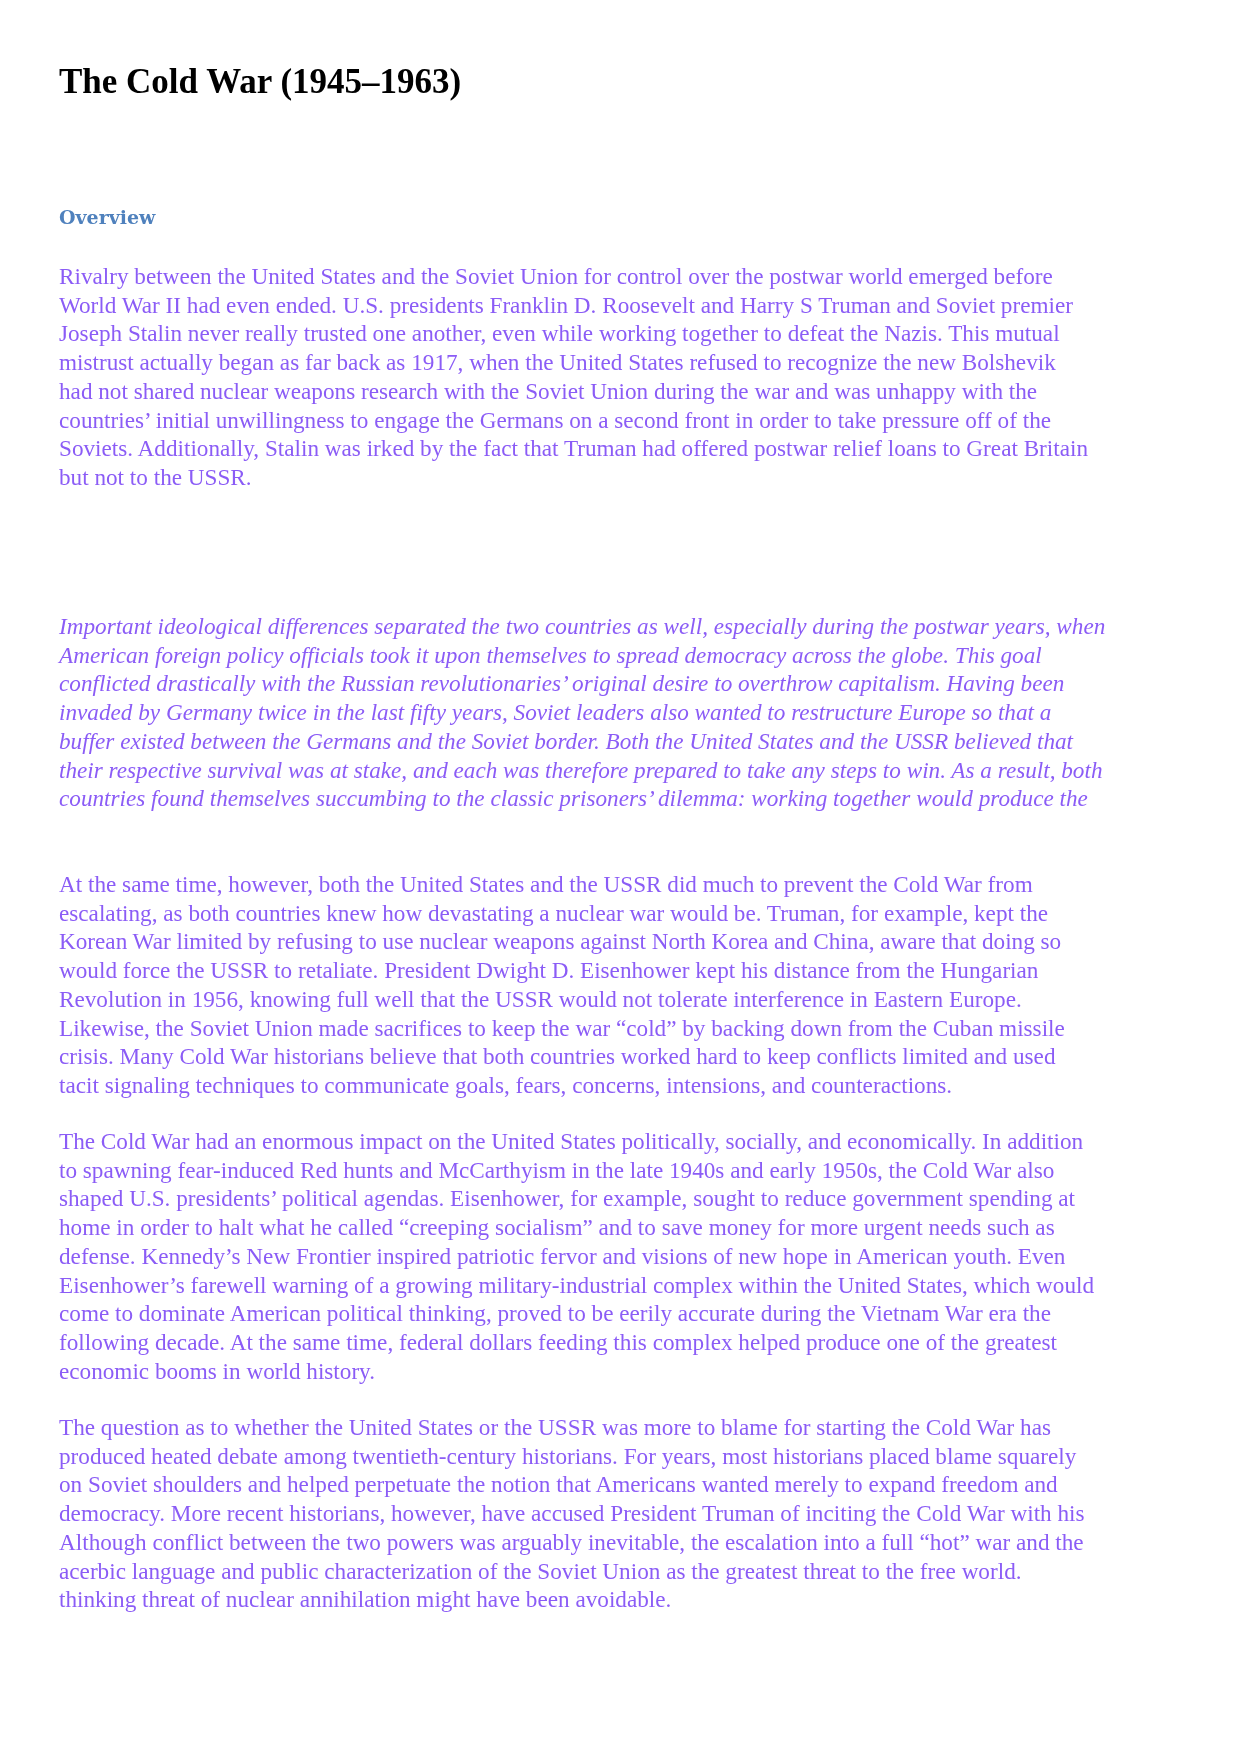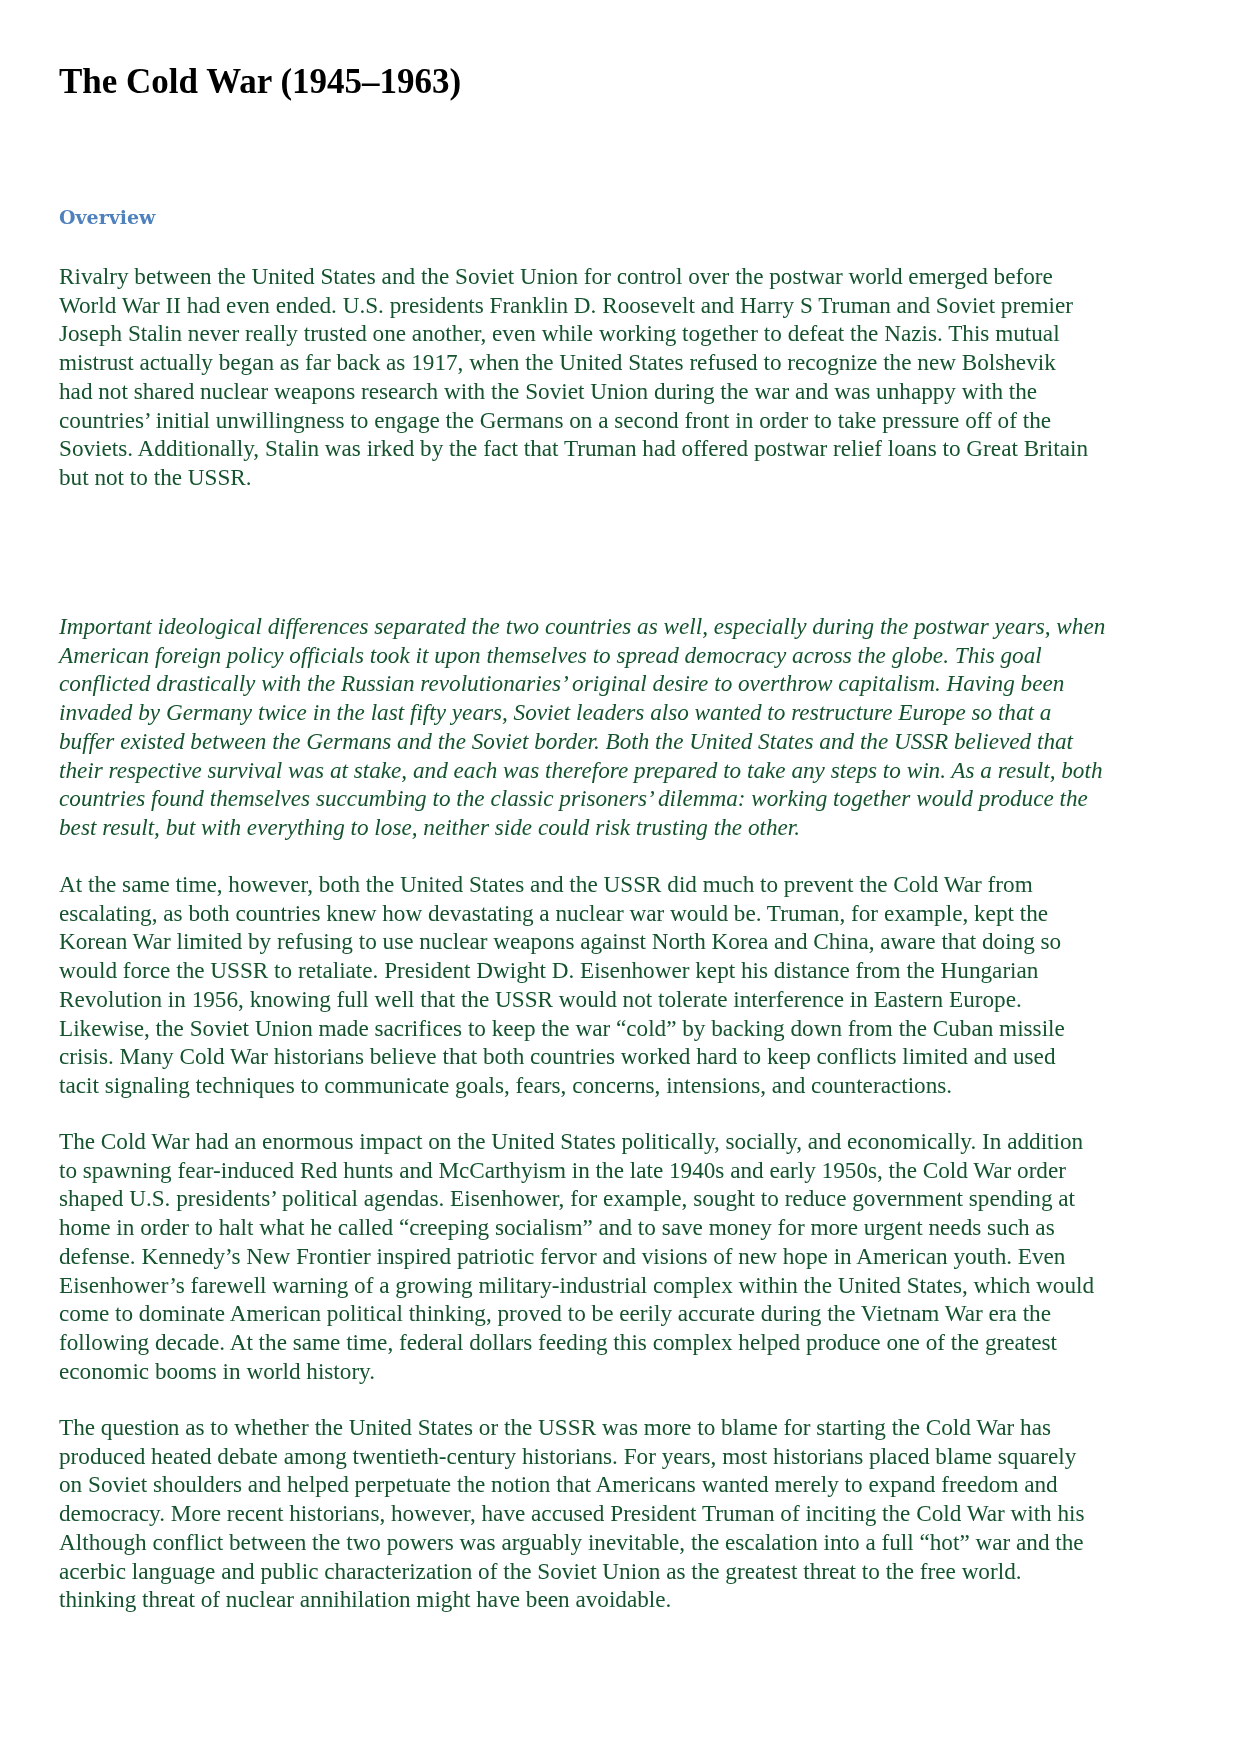--- a/index.html
+++ b/index.html
@@ -47,21 +47,21 @@
       text-align: center;
     }
     .para {
       position: absolute;
       left: 59px;
       width: 1140px;
       margin: 0;
       font-family: "Liberation Serif", serif;
       font-size: 23.2px;
       line-height: 28.7px;
-      color: #14532d;
+      color: #8b5cf6;
     }
     .line {
       display: block;
       white-space: nowrap;
     }
   </style>
 </head>
 <body>
 
 <div class="page">
@@ -82,37 +82,36 @@
   </p>
 
   <p class="para" style="top:612px;font-style:italic;">
     <span class="line">Important ideological differences separated the two countries as well, especially during the postwar years, when</span>
     <span class="line">American foreign policy officials took it upon themselves to spread democracy across the globe. This goal</span>
     <span class="line">conflicted drastically with the Russian revolutionaries’ original desire to overthrow capitalism. Having been</span>
     <span class="line">invaded by Germany twice in the last fifty years, Soviet leaders also wanted to restructure Europe so that a</span>
     <span class="line">buffer existed between the Germans and the Soviet border. Both the United States and the USSR believed that</span>
     <span class="line">their respective survival was at stake, and each was therefore prepared to take any steps to win. As a result, both</span>
     <span class="line">countries found themselves succumbing to the classic prisoners’ dilemma: working together would produce the</span>
-    <span class="line">best result, but with everything to lose, neither side could risk trusting the other.</span>
   </p>
 
   <p class="para" style="top:870px;">
     <span class="line">At the same time, however, both the United States and the USSR did much to prevent the Cold War from</span>
     <span class="line">escalating, as both countries knew how devastating a nuclear war would be. Truman, for example, kept the</span>
     <span class="line">Korean War limited by refusing to use nuclear weapons against North Korea and China, aware that doing so</span>
     <span class="line">would force the USSR to retaliate. President Dwight D. Eisenhower kept his distance from the Hungarian</span>
     <span class="line">Revolution in 1956, knowing full well that the USSR would not tolerate interference in Eastern Europe.</span>
     <span class="line">Likewise, the Soviet Union made sacrifices to keep the war “cold” by backing down from the Cuban missile</span>
     <span class="line">crisis. Many Cold War historians believe that both countries worked hard to keep conflicts limited and used</span>
     <span class="line">tacit signaling techniques to communicate goals, fears, concerns, intensions, and counteractions.</span>
   </p>
 
   <p class="para" style="top:1127px;">
     <span class="line">The Cold War had an enormous impact on the United States politically, socially, and economically. In addition</span>
-    <span class="line">to spawning fear-induced Red hunts and McCarthyism in the late 1940s and early 1950s, the Cold War order</span>
+    <span class="line">to spawning fear-induced Red hunts and McCarthyism in the late 1940s and early 1950s, the Cold War also</span>
     <span class="line">shaped U.S. presidents’ political agendas. Eisenhower, for example, sought to reduce government spending at</span>
     <span class="line">home in order to halt what he called “creeping socialism” and to save money for more urgent needs such as</span>
     <span class="line">defense. Kennedy’s New Frontier inspired patriotic fervor and visions of new hope in American youth. Even</span>
     <span class="line">Eisenhower’s farewell warning of a growing military-industrial complex within the United States, which would</span>
     <span class="line">come to dominate American political thinking, proved to be eerily accurate during the Vietnam War era the</span>
     <span class="line">following decade. At the same time, federal dollars feeding this complex helped produce one of the greatest</span>
     <span class="line">economic booms in world history.</span>
   </p>
 
   <p class="para" style="top:1413px;">

